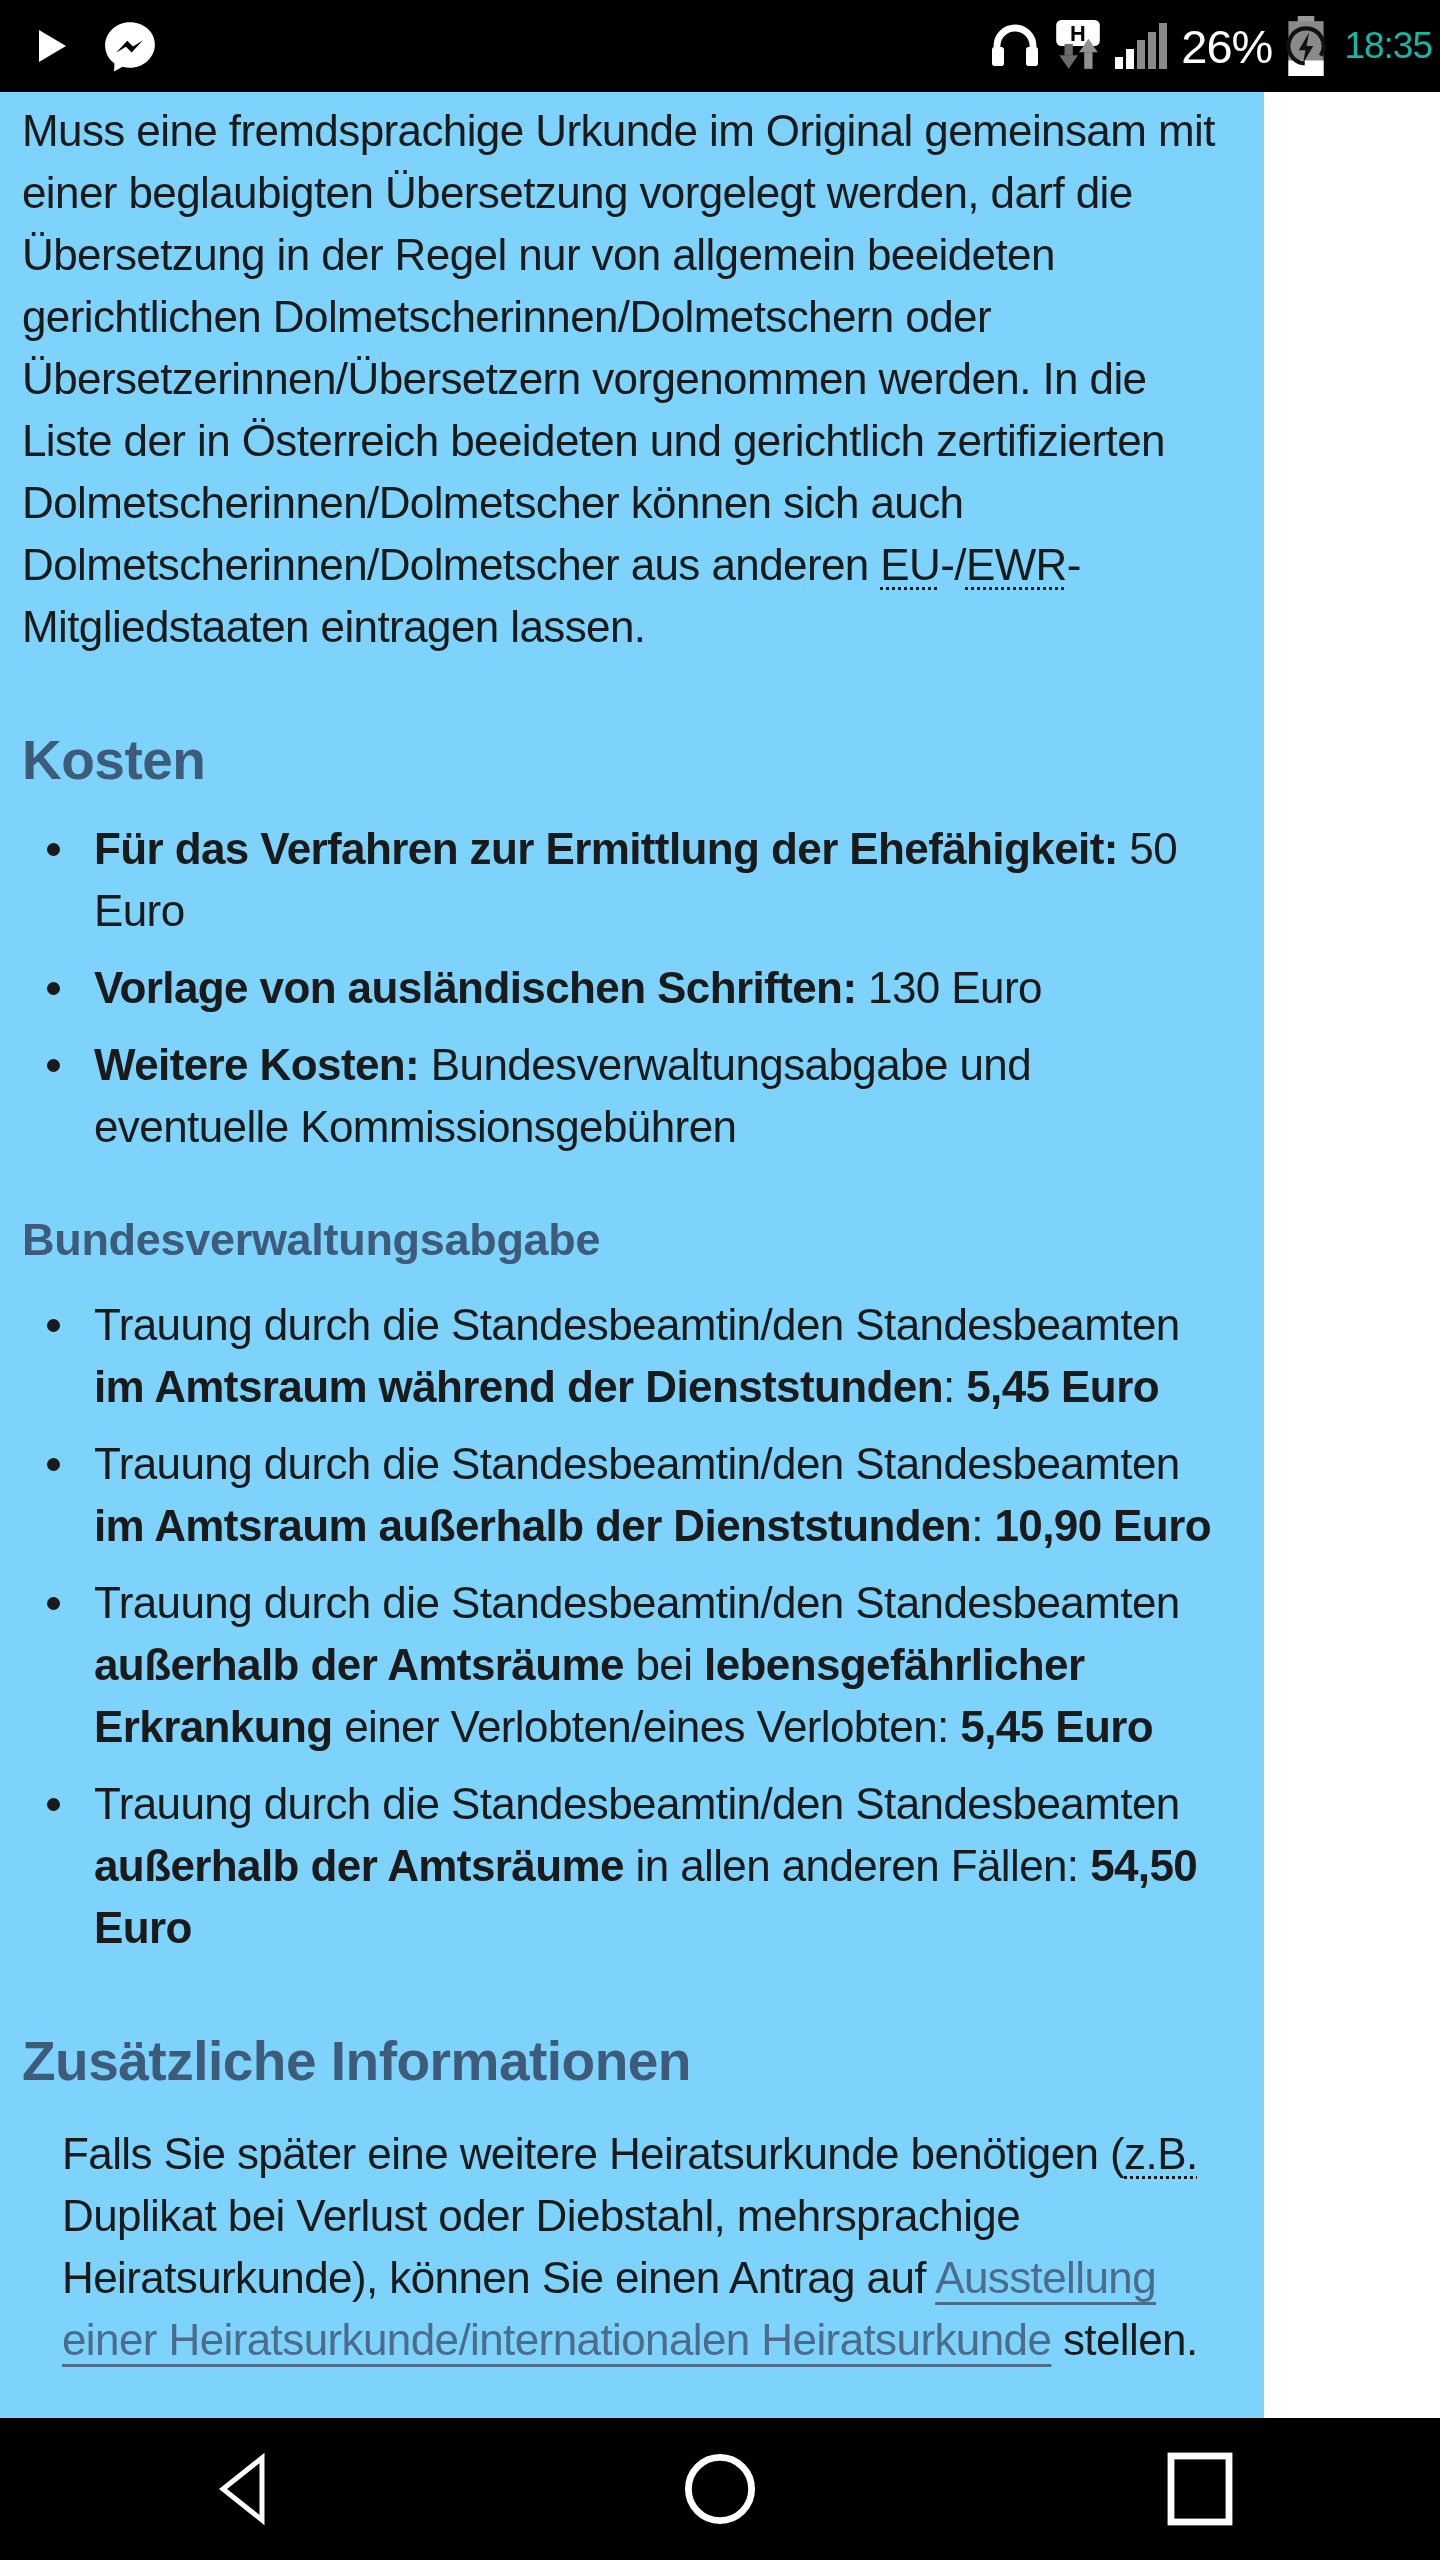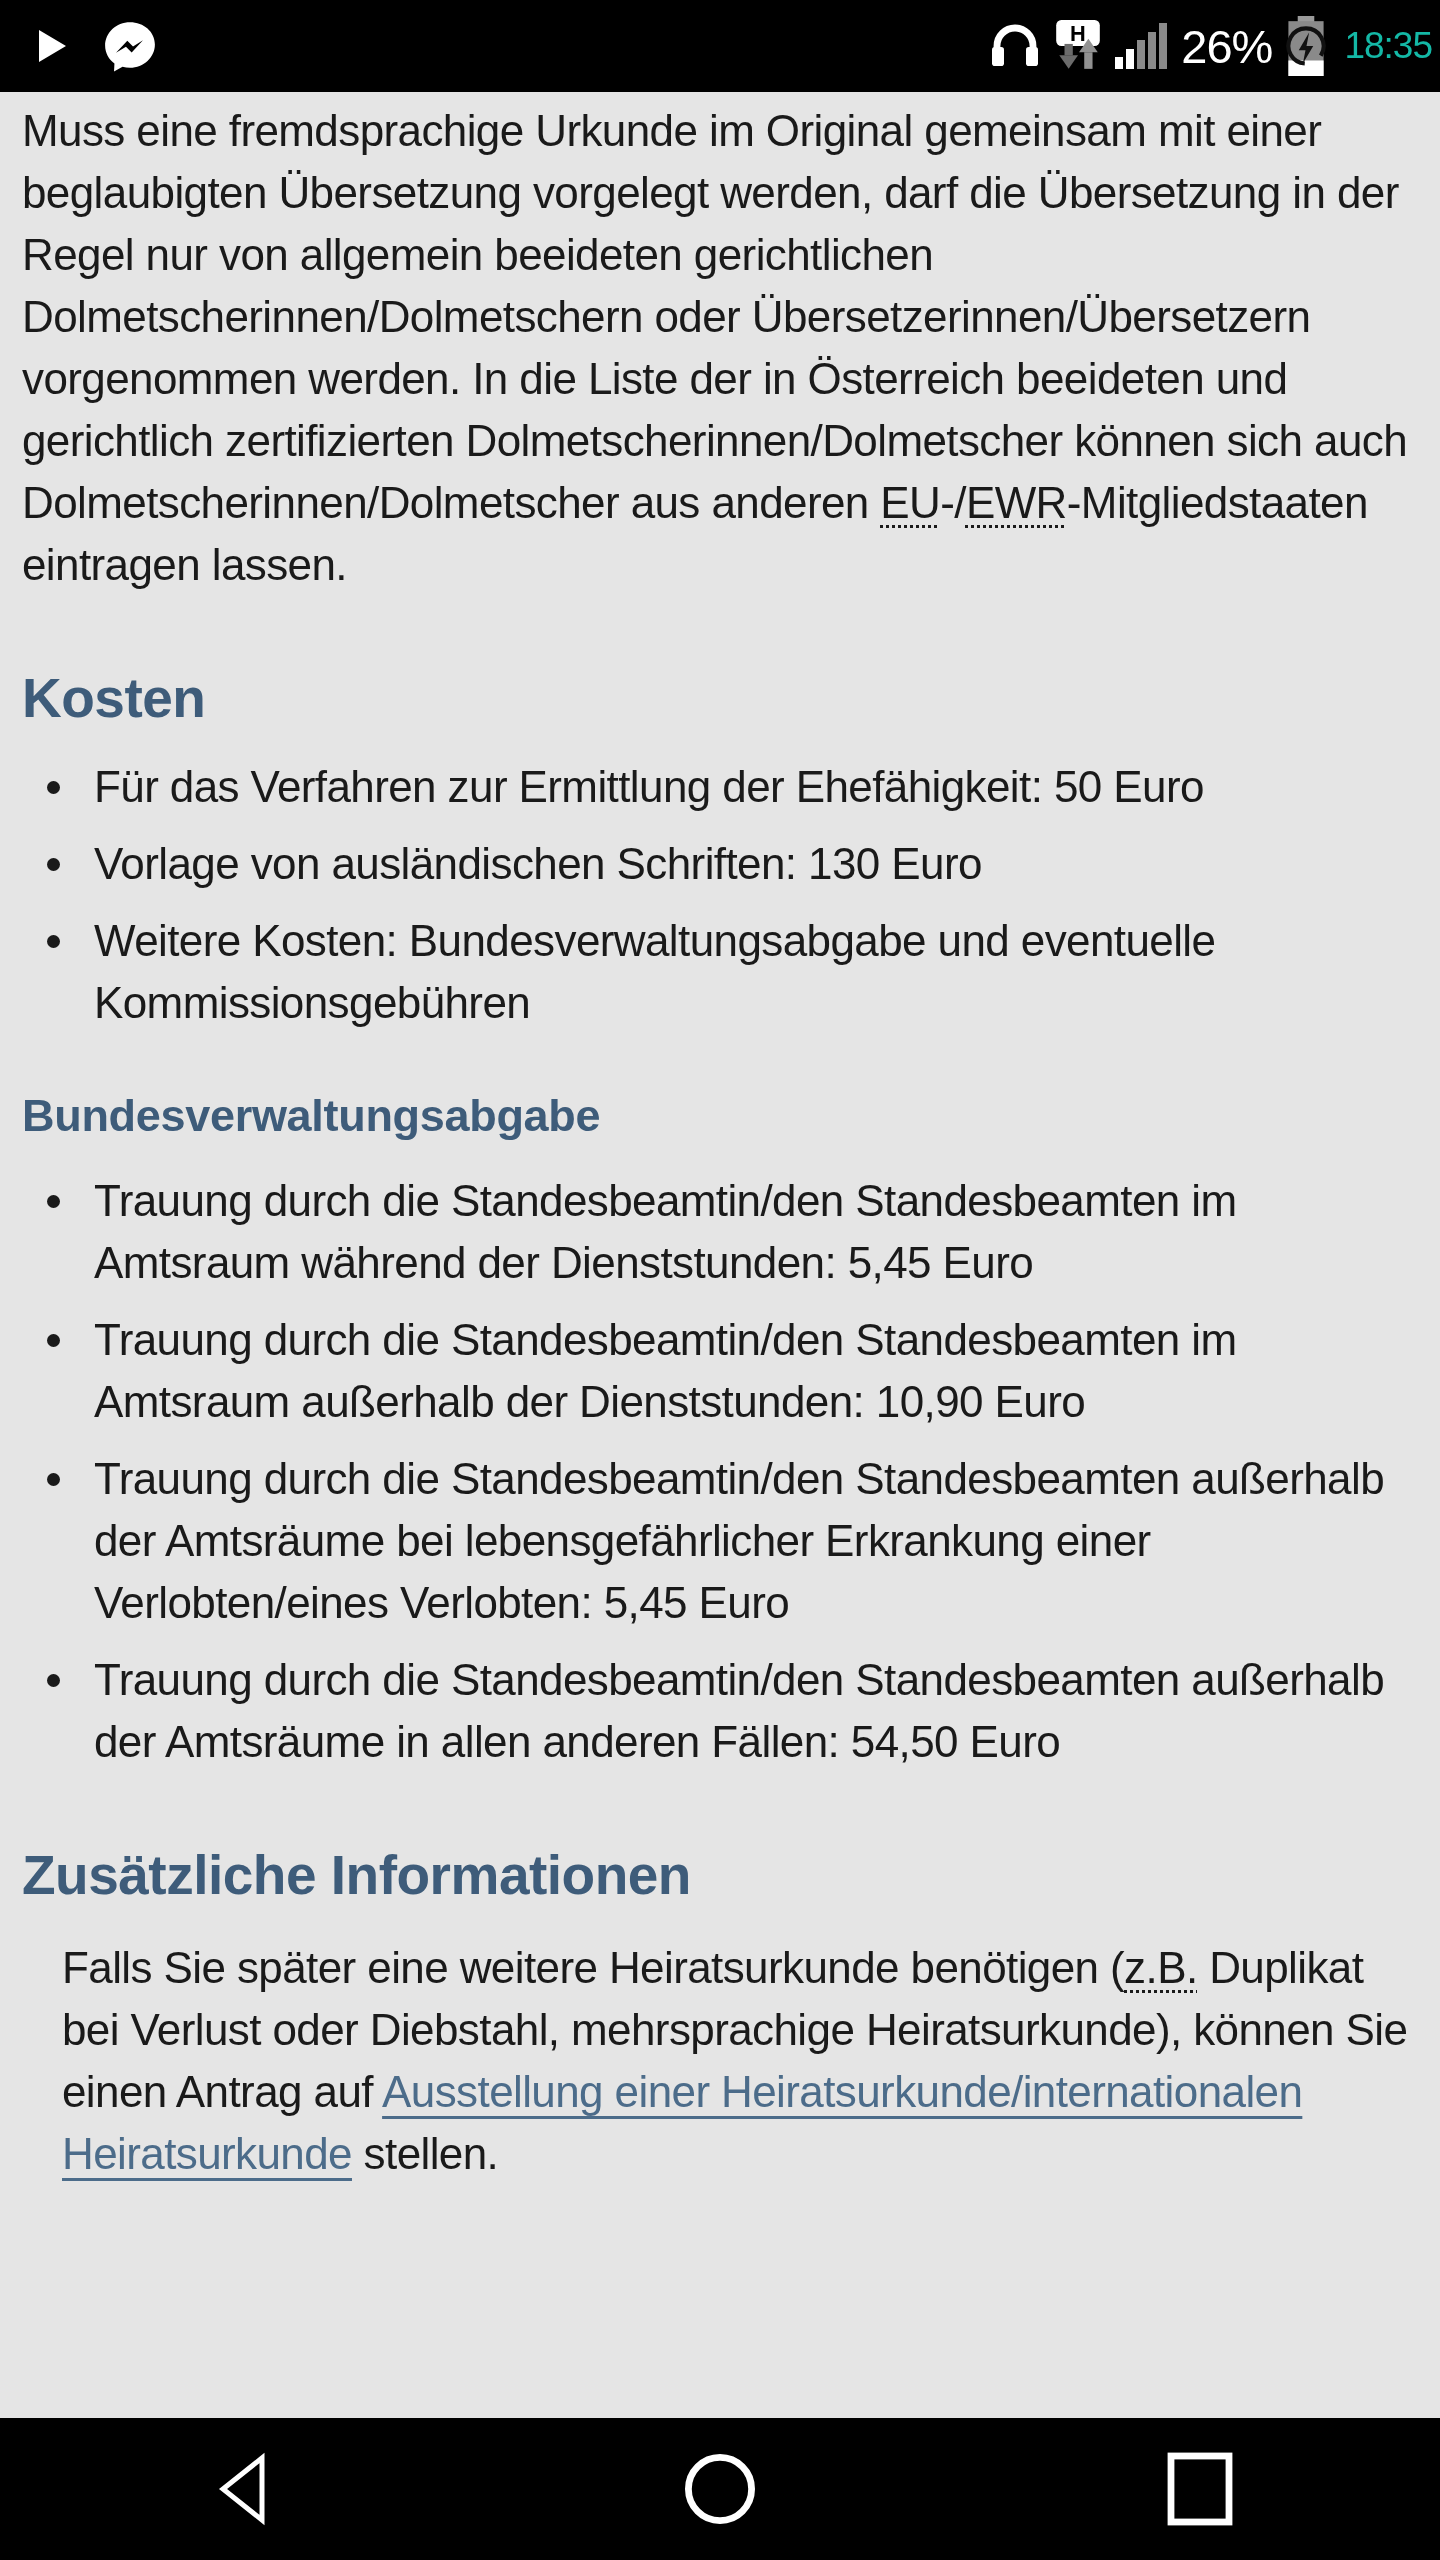--- a/index.html
+++ b/index.html
@@ -13,41 +13,41 @@
     display:flex;align-items:center;justify-content:space-between;
     box-sizing:border-box;padding:0 8px 0 36px;color:#fff;
   }
   .sb-left{display:flex;align-items:center;gap:34px;}
   .sb-right{display:flex;align-items:center;gap:14px;}
   .sb-text{font-size:47px;color:#fff;letter-spacing:-1px;}
   .sb-time{font-size:37px;color:#14b8a6;letter-spacing:-1px;margin-left:4px;}
   .sb-icon{display:block;}
   
   .content{
-    position:absolute;top:92px;left:0;width:1440px;bottom:142px;background:#e5e5e5;
+    position:absolute;top:92px;left:0;width:1264px;bottom:142px;background:#7dd3fc;
     box-sizing:border-box;padding:4px 30px 0 22px;
     color:#1a1a1a;font-size:44px;line-height:62px;letter-spacing:-0.6px;
   }
   .content p{margin:0;}
   p.intro{margin-top:4px;}
   h2.section-heading{
     color:#3e5c7a;font-size:55px;line-height:64px;font-weight:bold;
     margin:70px 0 0 0;letter-spacing:-0.5px;
   }
   h3.sub-heading{
     color:#3e5c7a;font-size:45px;line-height:56px;font-weight:bold;
     margin:54px 0 0 0;letter-spacing:-0.3px;
   }
   ul.bullet-list{list-style:none;margin:26px 0 0 0;padding:0 0 0 72px;}
   ul.bullet-list li{position:relative;margin:0 0 15px 0;}
   ul.bullet-list li::before{
     content:"";position:absolute;left:-47px;top:25px;width:13px;height:13px;
     border-radius:50%;background:#1a1a1a;
   }
-  .b{font-weight:normal;}
+  .b{font-weight:bold;}
   .abbr{
     text-decoration-line:underline;text-decoration-style:dotted;
     text-decoration-thickness:3px;text-underline-offset:7px;
     text-decoration-skip-ink:none;
   }
   a.link{
     color:#4c6c8a;cursor:pointer;
     text-decoration-line:underline;text-decoration-thickness:3px;
     text-underline-offset:9px;text-decoration-color:#4c6c8a;
     text-decoration-skip-ink:none;

